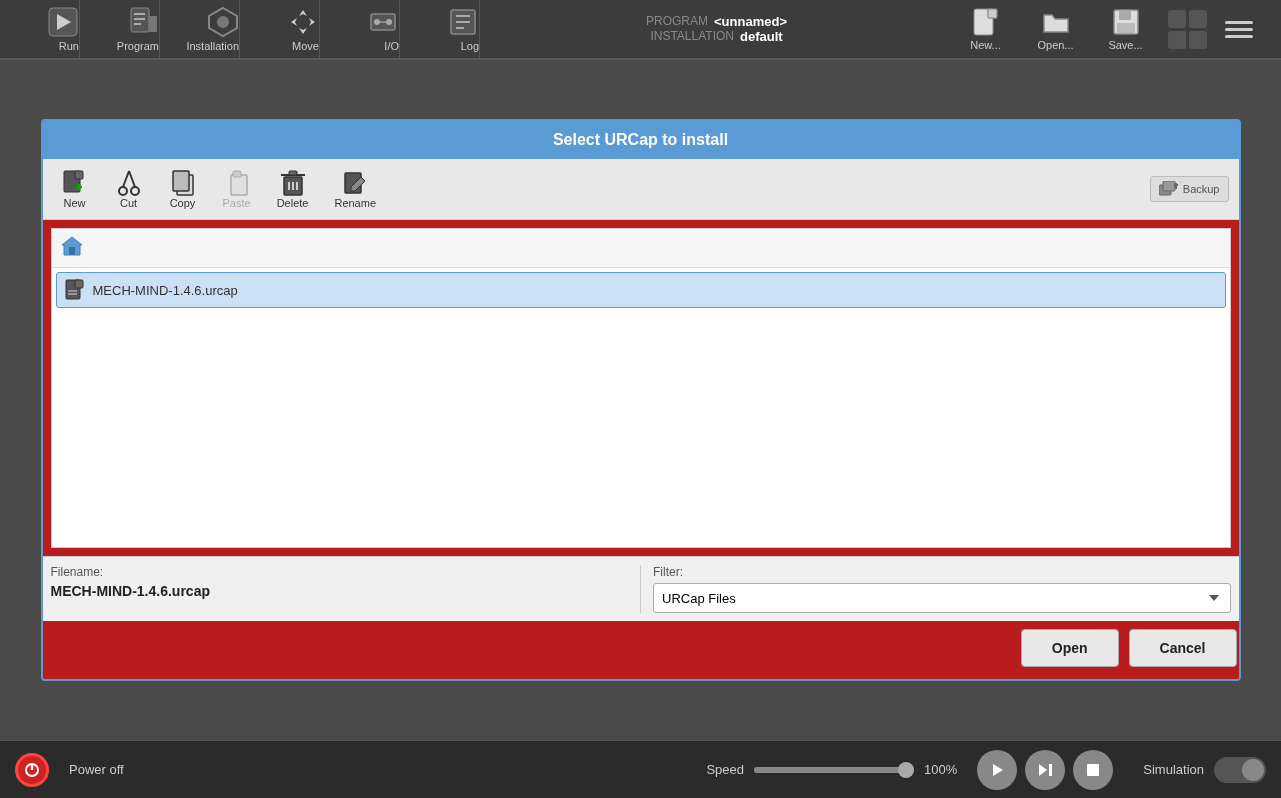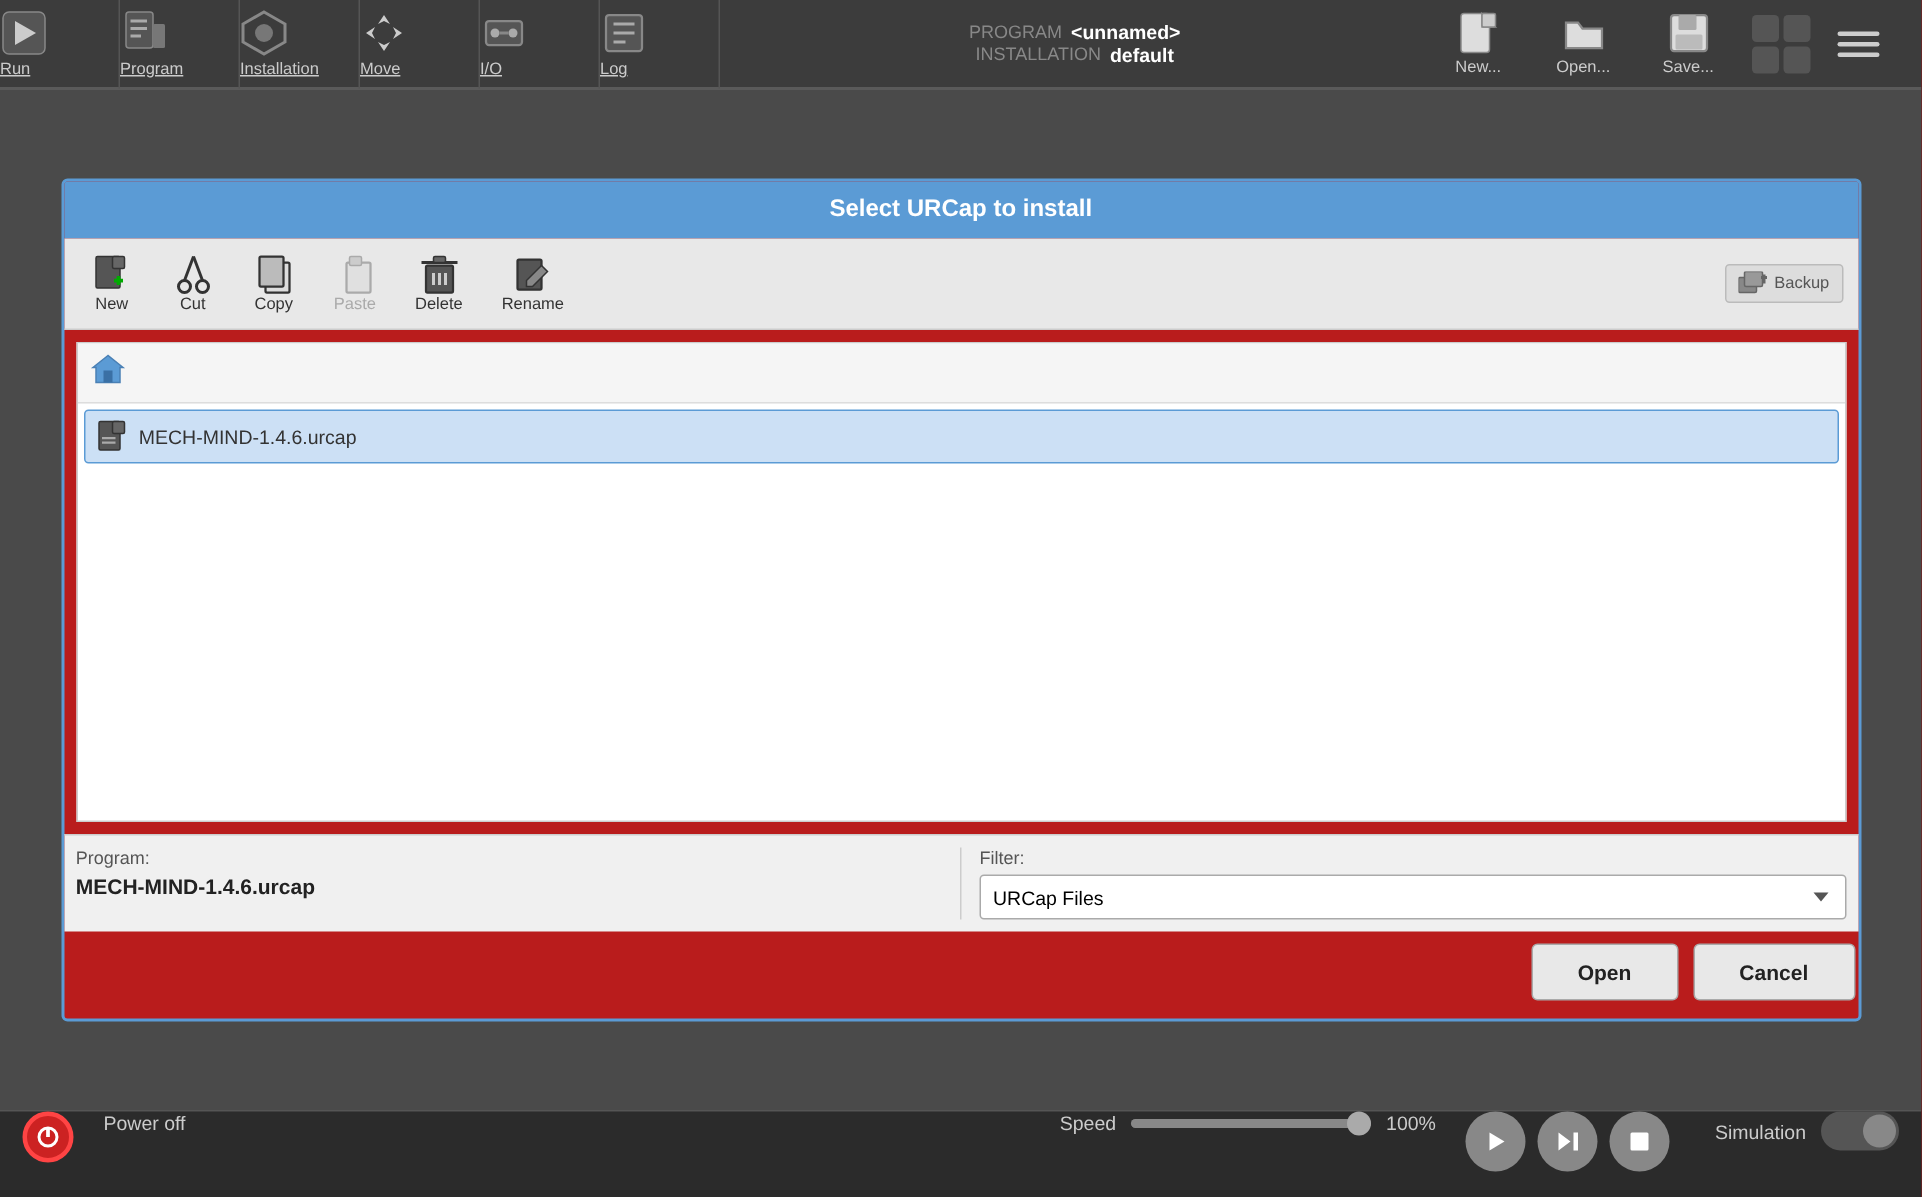--- a/index.html
+++ b/index.html
@@ -18,29 +18,28 @@
       height: 60px;
       background: #3c3c3c;
       display: flex;
       align-items: center;
       border-bottom: 2px solid #5a5a5a;
       flex-shrink: 0;
     }
     .nav-item {
       display: flex;
       flex-direction: column;
-      align-items: flex-start;
+      align-items: flex-end;
       justify-content: center;
       width: 80px;
       height: 60px;
       color: #ccc;
       font-size: 11px;
       cursor: pointer;
       border-right: 1px solid #555;
-      text-decoration: underline;
     }
     .nav-item svg { margin-bottom: 2px; }
 
     .program-info {
       flex: 1;
       display: flex;
       flex-direction: column;
       align-items: center;
       justify-content: center;
       color: #aaa;
@@ -252,21 +251,21 @@
     }
     .dialog-btn.primary {
       background: #e8e8e8;
     }
 
     
     #statusbar {
       height: 58px;
       background: #2b2b2b;
       display: flex;
-      align-items: flex-start;
+      align-items: center;
       padding: 0 15px;
       gap: 20px;
       flex-shrink: 0;
       border-top: 1px solid #555;
     }
     .power-btn {
       width: 34px; height: 34px;
       border-radius: 50%;
       background: #cc2222;
       border: 3px solid #ff4444;
@@ -534,21 +533,21 @@
             <line x1="3" y1="12" x2="12" y2="12" stroke="#aaa" stroke-width="1.5"></line>
             <line x1="3" y1="15" x2="12" y2="15" stroke="#aaa" stroke-width="1.5"></line>
           </svg>
           <span>MECH-MIND-1.4.6.urcap</span>
         </div>
       </div>
     </div>
 
     <div id="filename-bar">
       <div class="filename-section">
-        <div class="field-label">Program:</div>
+        <div class="field-label">Filename:</div>
         <div class="filename-value">MECH-MIND-1.4.6.urcap</div>
       </div>
       <div class="filter-section">
         <div class="field-label">Filter:</div>
         <div class="filter-select">
           <span>URCap Files</span>
           <svg width="16" height="16" viewBox="0 0 16 16" fill="none">
             <path d="M3 5 L8 11 L13 5 Z" fill="#555"></path>
           </svg>
         </div>

